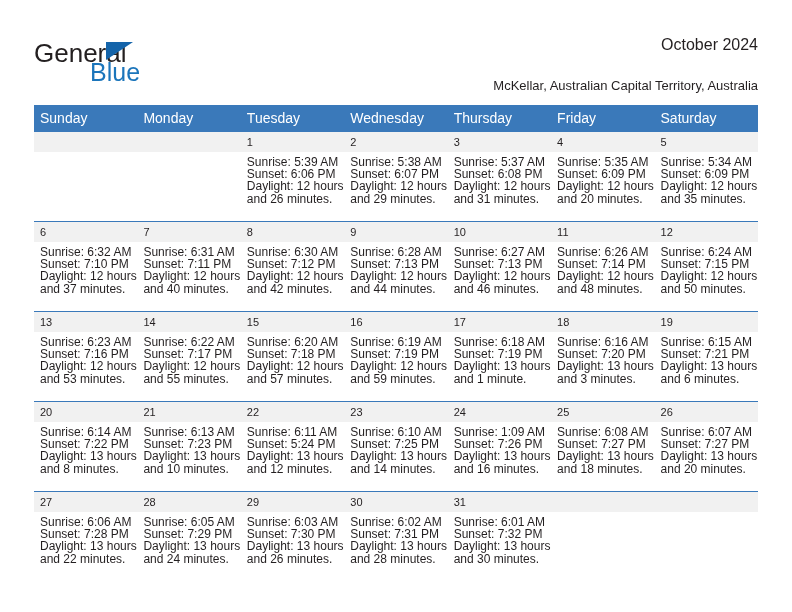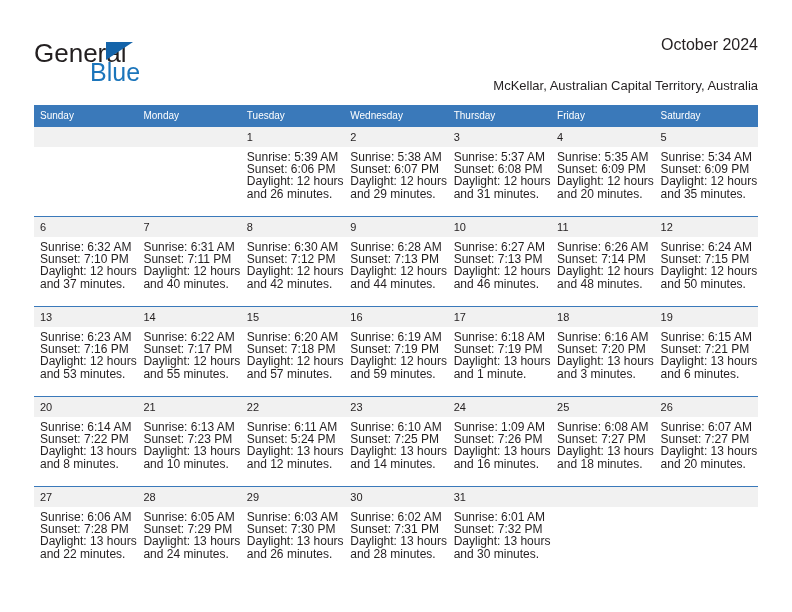--- a/index.html
+++ b/index.html
@@ -86,21 +86,21 @@
     position: absolute;
     left: 34px;
     top: 105px;
     width: 724px;
     border-collapse: collapse;
     table-layout: fixed;
   }
   .calendar th {
     background: #3a79ba;
     color: #ffffff;
-    font-size: 10px;
+    font-size: 14px;
     font-weight: normal;
     text-align: left;
     padding: 5px 0 5px 6px;
     height: 9px;
     border: none;
   }
   .calendar td {
     width: 103.4px;
     vertical-align: top;
     padding: 0;

